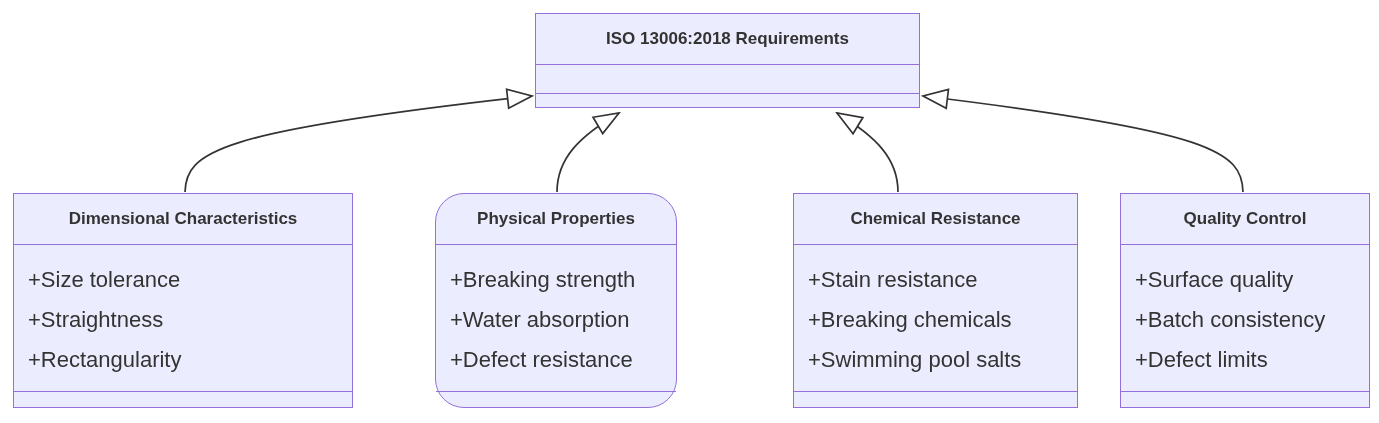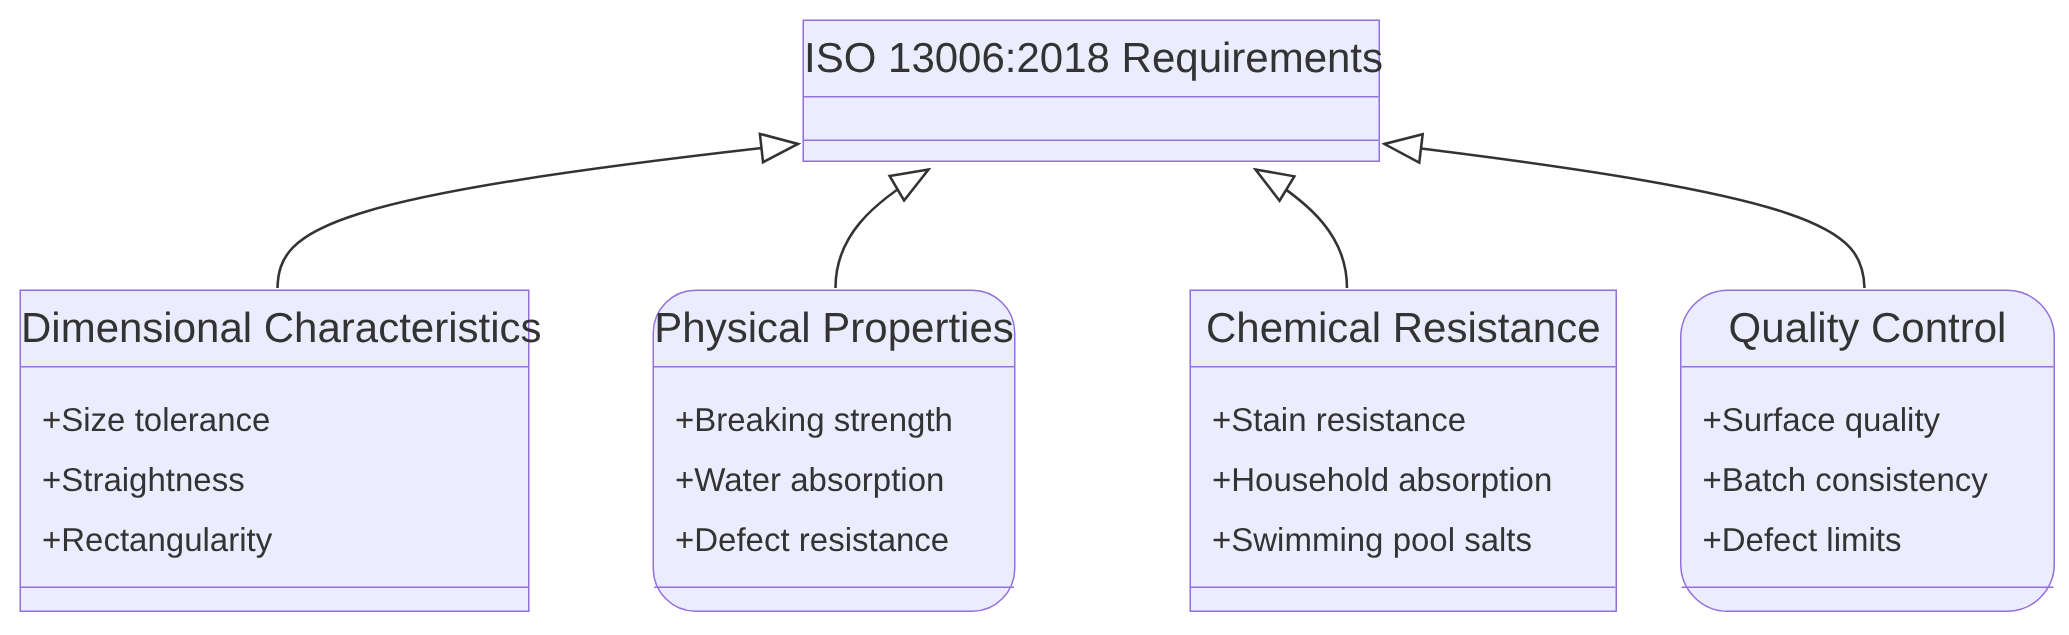--- a/index.html
+++ b/index.html
@@ -19,23 +19,24 @@
     background: #ECECFF;
     border: 1.5px solid #9370DB;
     box-sizing: border-box;
     display: flex;
     flex-direction: column;
   }
   .c-title {
     height: 50px;
     line-height: 49px;
     text-align: center;
-    font-size: 28px;
+    font-size: 17px;
     border-bottom: 1.5px solid #9370DB;
     white-space: nowrap;
+    font-weight: bold;
   }
   .c-attrs {
     flex: 1 1 auto;
     padding: 15px 12px 0 14px;
     font-size: 22px;
   }
   .c-attr {
     height: 40px;
     line-height: 40px;
     white-space: nowrap;
@@ -90,27 +91,27 @@
     <div class="c-attr">+Water absorption</div>
     <div class="c-attr">+Defect resistance</div>
   </div>
   <div class="c-methods"></div>
 </div>
 
 <div class="class-box child" style="left:757px; top:193px; width:285px; height:215px;margin-left:36px;">
   <div class="c-title">Chemical Resistance</div>
   <div class="c-attrs">
     <div class="c-attr">+Stain resistance</div>
-    <div class="c-attr">+Household absorption</div>
+    <div class="c-attr">+Breaking chemicals</div>
     <div class="c-attr">+Swimming pool salts</div>
   </div>
   <div class="c-methods"></div>
 </div>
 
-<div class="class-box child" style="left:1120px; top:193px; width:250px; height:215px;border-radius:32px;">
+<div class="class-box child" style="left:1120px; top:193px; width:250px; height:215px;">
   <div class="c-title">Quality Control</div>
   <div class="c-attrs">
     <div class="c-attr">+Surface quality</div>
     <div class="c-attr">+Batch consistency</div>
     <div class="c-attr">+Defect limits</div>
   </div>
   <div class="c-methods"></div>
 </div>
 
 </body></html>

